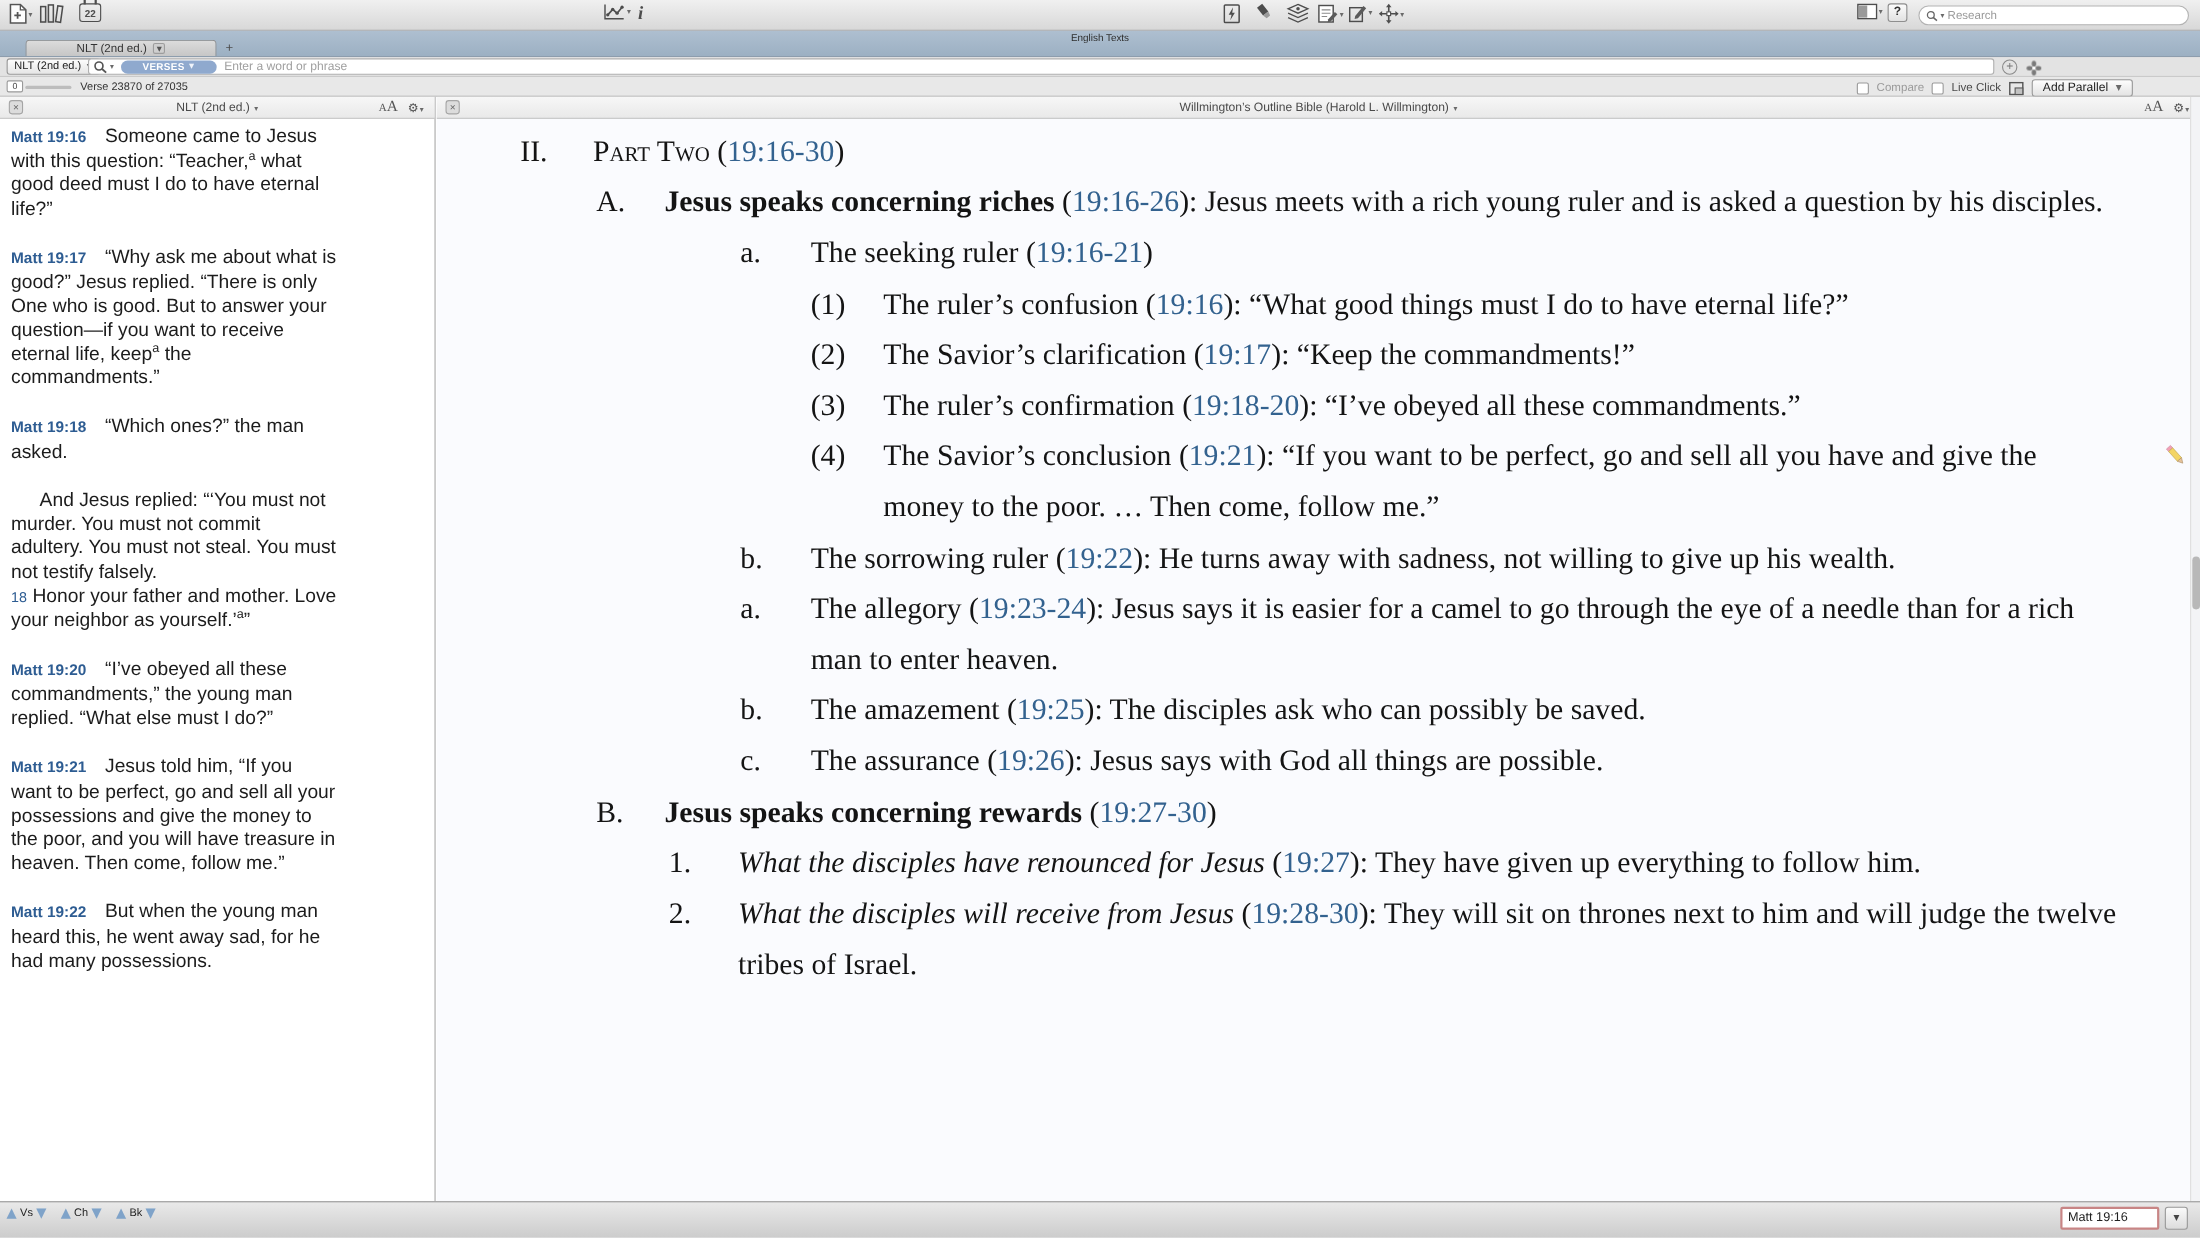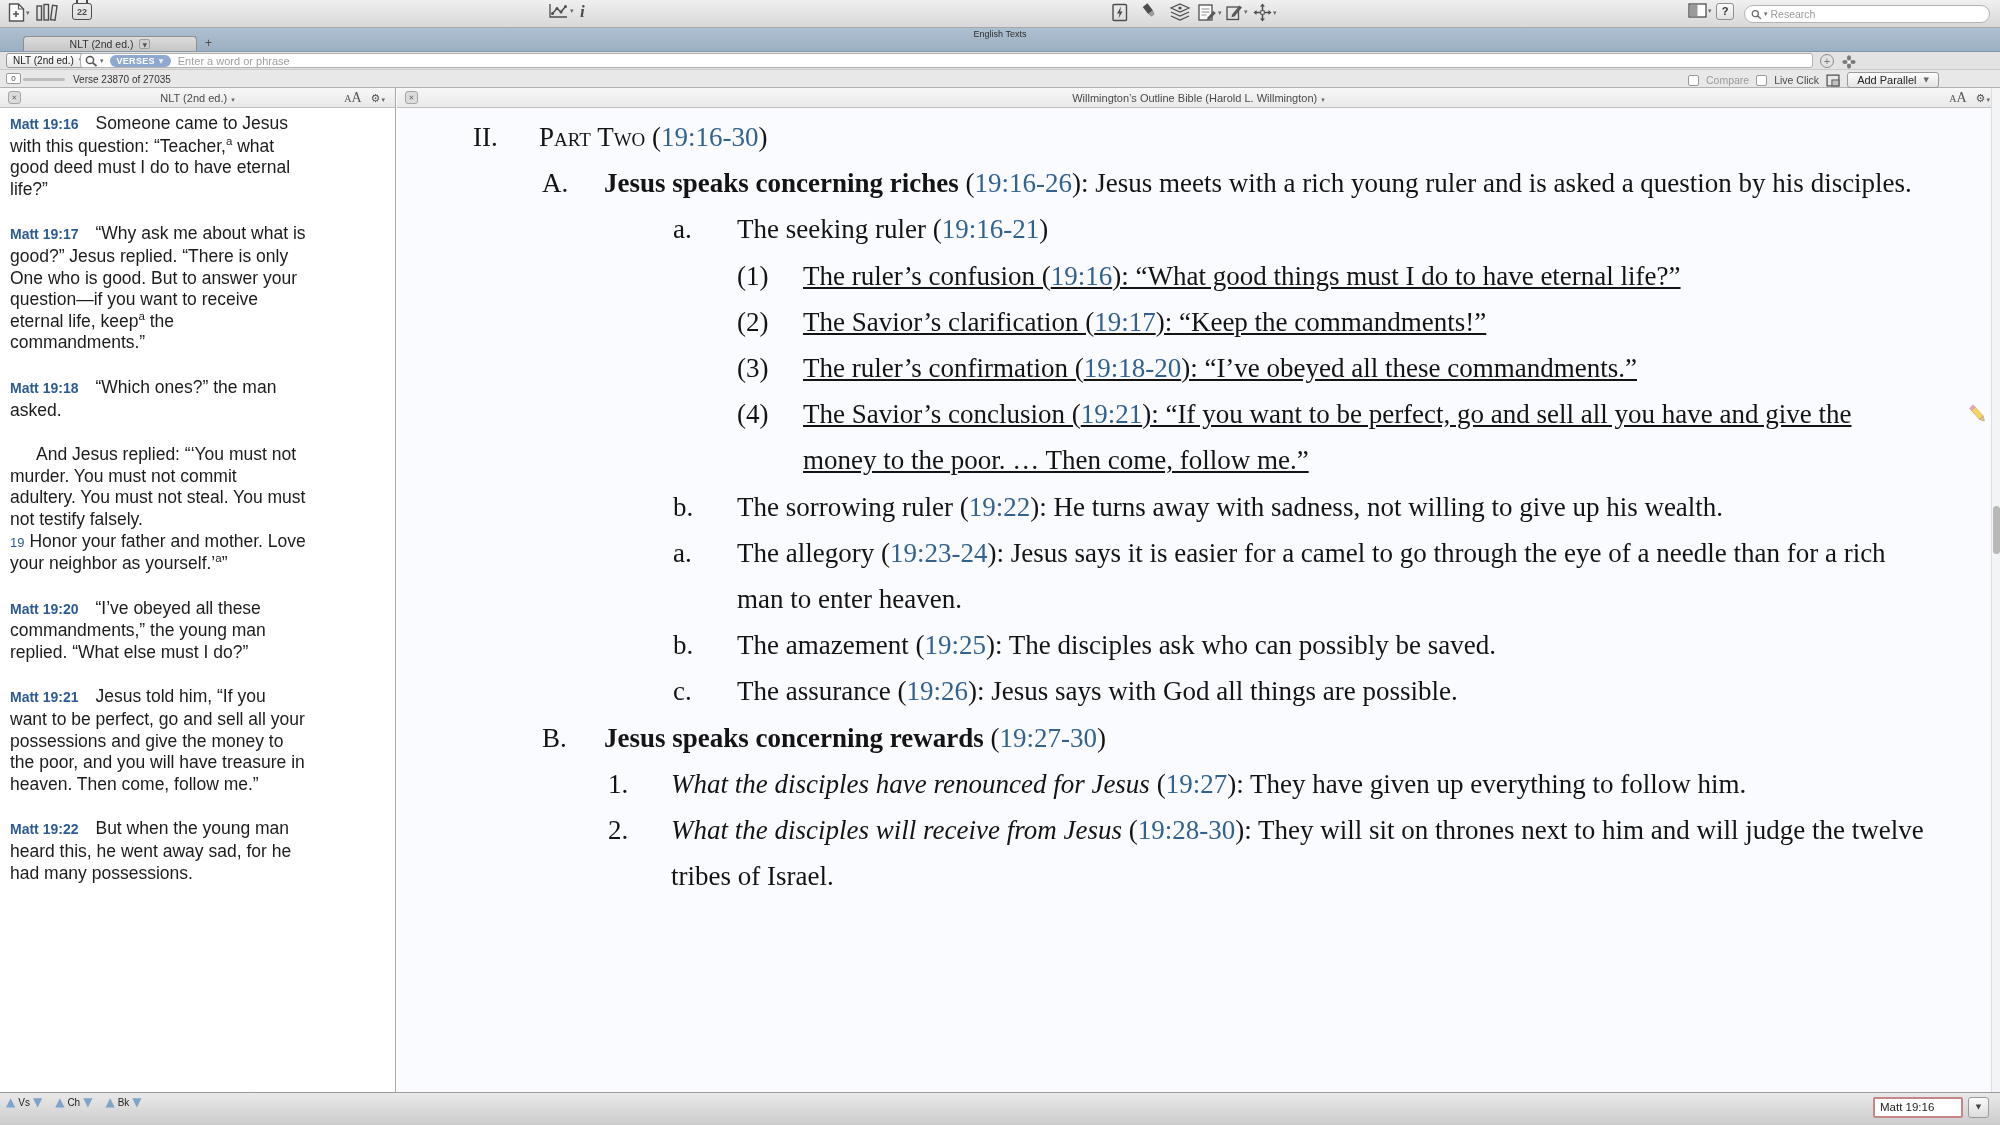--- a/index.html
+++ b/index.html
@@ -37,21 +37,21 @@
 
   
   #searchrow { position:absolute; top:52px; left:0; width:2000px; height:18px;
     background:#e3e3e3; border-bottom:1px solid #cacaca; }
   .scopebtn { position:absolute; top:1px; left:6px; height:15px; padding:0 6px;
     background:linear-gradient(#fdfdfd,#e6e6e6); border:1px solid #9a9a9a; border-radius:3px;
     font-size:10px; color:#222; display:flex; align-items:center; gap:4px; }
   .searchinput { position:absolute; top:1px; left:80px; width:1733px; height:15px; background:#fff;
     border:1px solid #b0b0b0; border-radius:3px; display:flex; align-items:center; padding:0 4px; }
   .vpill { background:#8fa9ce; color:#fff; font-size:9px; font-weight:bold; letter-spacing:.3px;
-    border-radius:8px; padding:1px 7px; margin:0 4px 0 6px; display:flex; align-items:center; gap:3px;justify-content:flex-end; }
+    border-radius:8px; padding:1px 20px; margin:0 4px 0 6px; display:flex; align-items:center; gap:3px;justify-content:flex-end; }
   .vpill .ddtiny { color:#eef3fa; font-size:6px; }
   .placeholder { color:#a0a0a0; font-size:11px; margin-left:3px; }
   .pluscircle { position:absolute; top:2px; left:1820px; width:14px; height:14px; border:1.2px solid #8a8a8a;
     border-radius:50%; color:#777; font-size:11px; line-height:12px; text-align:center; }
 
   
   #statusrow { position:absolute; top:70px; left:0; width:2000px; height:18px;
     background:#e8e8e8; border-bottom:1px solid #b2b2b2; font-size:10px; color:#333; }
   .zerobadge { position:absolute; top:3px; left:6px; width:15px; height:11px; background:#fff;
     border:1px solid #999; border-radius:2px; font-size:8px; text-align:center; line-height:10px; color:#444; }
@@ -93,21 +93,21 @@
   #right-pane { position:absolute; top:0; left:397px; width:1603px; height:100%; background:#fafbfe; }
   #outline { position:absolute; top:20px; left:0; right:0; bottom:0; overflow:hidden;
     padding:6px 70px 0 0; font-family:"Liberation Serif","DejaVu Serif",serif;
     font-size:27px; line-height:46.2px; color:#141414; }
   .orow { }
   .omarker { display:inline-block; }
   .lvl0 { padding-left:142px; } .lvl0 .omarker { margin-left:-66px; width:66px; }
   .lvl1 { padding-left:207px; } .lvl1 .omarker { margin-left:-62px; width:62px; }
   .lvl2 { padding-left:274px; } .lvl2 .omarker { margin-left:-63px; width:63px; }
   .lvl3 { padding-left:340px; } .lvl3 .omarker { margin-left:-64px; width:64px; }
-  .lvl4 { padding-left:406px;text-decoration:underline; } .lvl4 .omarker { margin-left:-66px; width:66px; }
+  .lvl4 { padding-left:406px; } .lvl4 .omarker { margin-left:-66px; width:66px; }
   .sc { font-variant:small-caps; }
   .b { font-weight:bold; }
   .i { font-style:italic; }
   .ref { color:#33628f; }
 
   .pencil { position:absolute; top:315px; right:12px; width:20px; height:22px; }
   .vscroll { position:absolute; top:0; right:0; width:9px; bottom:0; background:#f3f4f6; border-left:1px solid #dedede; }
   .vthumb { position:absolute; top:418px; left:1px; width:7px; height:48px; background:#b8b8b8; border-radius:4px; }
 
   
@@ -298,21 +298,21 @@
       <div class="aagear">
         <span class="aa"><span class="a1">A</span><span class="a2">A</span></span>
         <span class="gear glyph">⚙<span class="ddtiny">▾</span></span>
       </div>
     </div>
     <div id="bible-text">
         <p class="vpara"><span class="vref">Matt 19:16</span>Someone came to Jesus with this question: “Teacher,<sup class="fn">a</sup> what good deed must I do to have eternal life?”</p>
         <p class="vpara"><span class="vref">Matt 19:17</span>“Why ask me about what is good?” Jesus replied. “There is only One who is good. But to answer your question—if you want to receive eternal life, keep<sup class="fn">a</sup> the commandments.”</p>
         <p class="vpara"><span class="vref">Matt 19:18</span>“Which ones?” the man asked.</p>
         <p class="vpara vindent nogap">And Jesus replied: “‘You must not murder. You must not commit adultery. You must not steal. You must not testify falsely.</p>
-        <p class="vpara"><span class="vnum">19</span>Honor your father and mother. Love your neighbor as yourself.’<sup class="fn">a</sup>”</p>
+        <p class="vpara"><span class="vnum">18</span>Honor your father and mother. Love your neighbor as yourself.’<sup class="fn">a</sup>”</p>
         <p class="vpara"><span class="vref">Matt 19:20</span>“I’ve obeyed all these commandments,” the young man replied. “What else must I do?”</p>
         <p class="vpara"><span class="vref">Matt 19:21</span>Jesus told him, “If you want to be perfect, go and sell all your possessions and give the money to the poor, and you will have treasure in heaven. Then come, follow me.”</p>
         <p class="vpara"><span class="vref">Matt 19:22</span>But when the young man heard this, he went away sad, for he had many possessions.</p>
       </div>
   </div>
 
   <div id="right-pane">
     <div class="panehead">
       <div class="ptitle"><span>Willmington’s Outline Bible (Harold L. Willmington)</span> <span class="ddtiny">▾</span></div>
       <div class="closebox glyph">✕</div>

